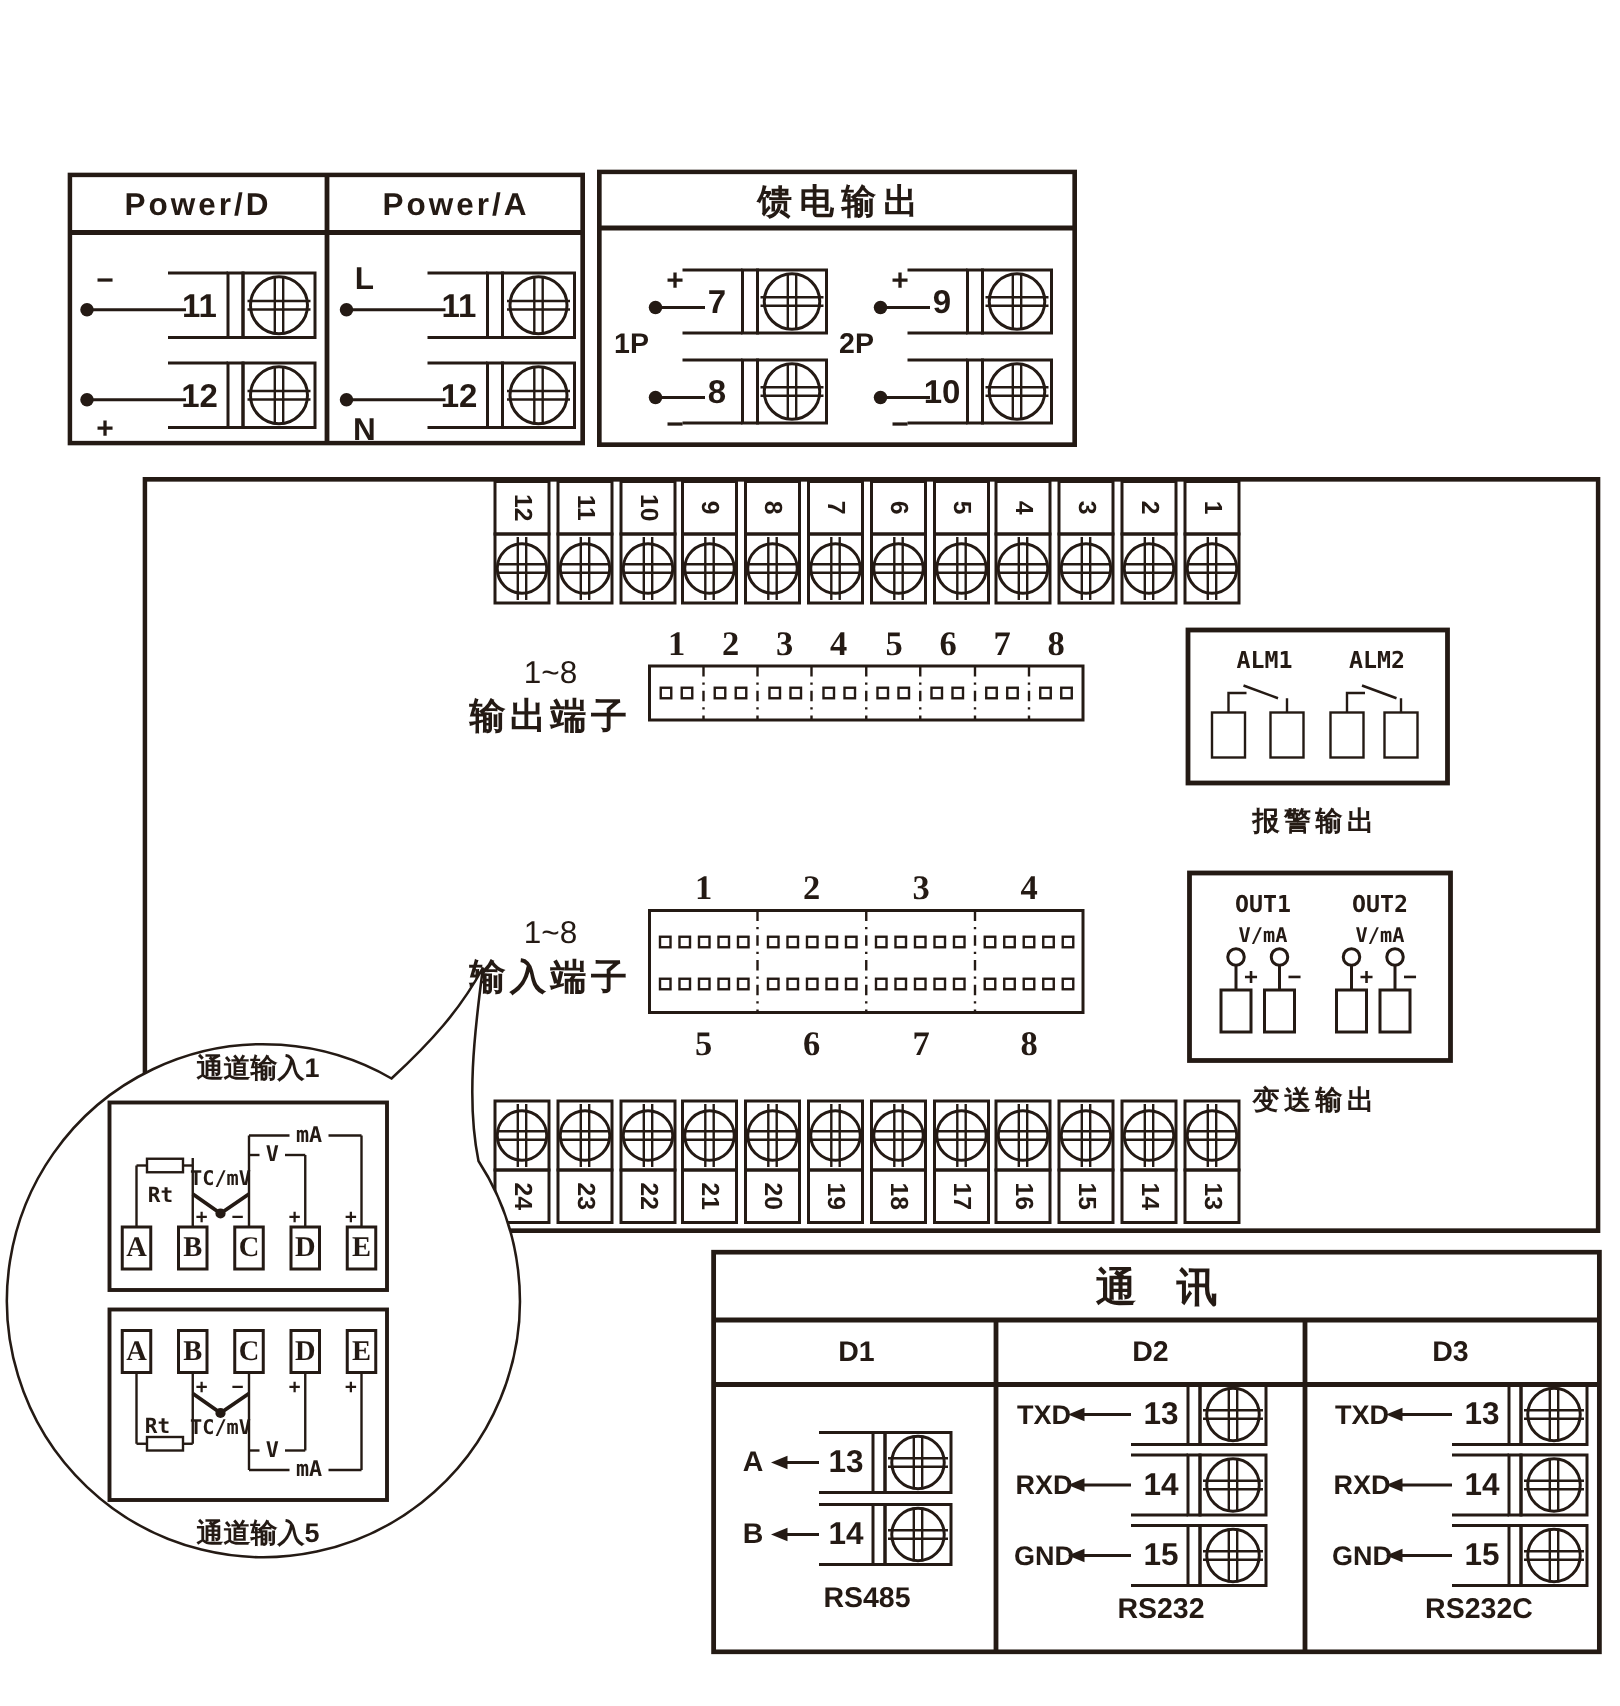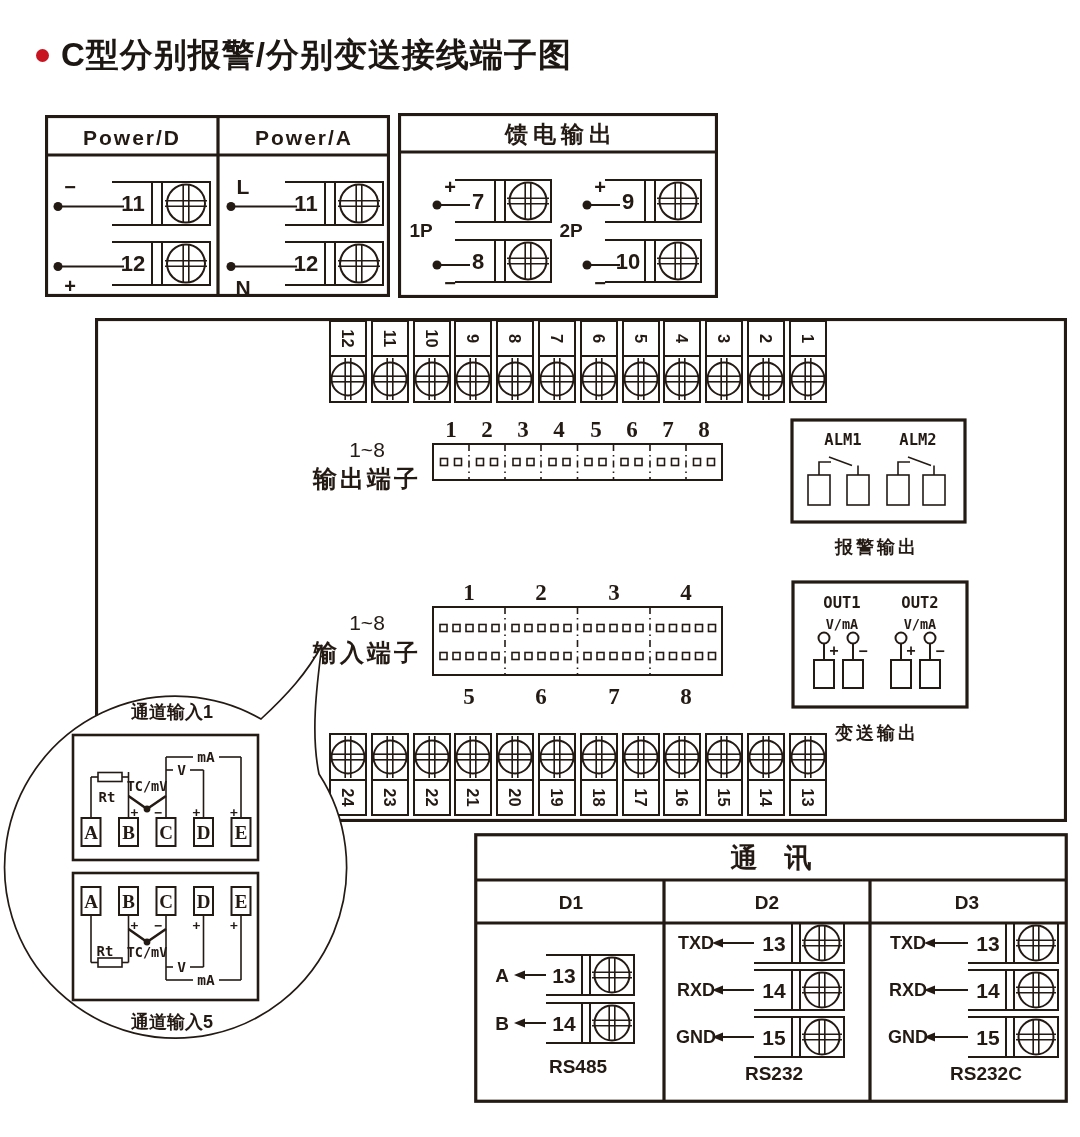--- a/index.html
+++ b/index.html
@@ -63,24 +63,20 @@
         <circle cx="30" cy="20" r="17.5"></circle>
         <line class="thin" x1="10" y1="17.2" x2="50" y2="17.2"></line>
         <line class="thin" x1="10" y1="22.8" x2="50" y2="22.8"></line>
         <line class="thin" x1="27.2" y1="2" x2="27.2" y2="38"></line>
         <line class="thin" x1="32.8" y1="2" x2="32.8" y2="38"></line>
       </g>
       <rect id="sq7" width="7" height="7" class="thin"></rect>
     </defs>
   </svg>
 
-  <div id="title-row">
-    <span id="title-bullet"></span>
-    <span id="title-text">C型分别报警/分别变送接线端子图</span>
-  </div>
 
   <svg class="abs" style="left:45px;top:115px" width="345" height="182">
     <rect class="thick" x="1.5" y="1.5" width="342" height="179"></rect>
     <line class="thick" x1="173" y1="2" x2="173" y2="180"></line>
     <line class="thick" x1="2" y1="40" x2="343" y2="40"></line>
     <text class="sans" font-size="21" letter-spacing="2" x="87" y="22">Power/D</text>
     <text class="sans" font-size="21" letter-spacing="2" x="259" y="22">Power/A</text>
     <g>
       <line x1="67" y1="67" x2="107" y2="67"></line>
         <line x1="67" y1="110" x2="107" y2="110"></line>

